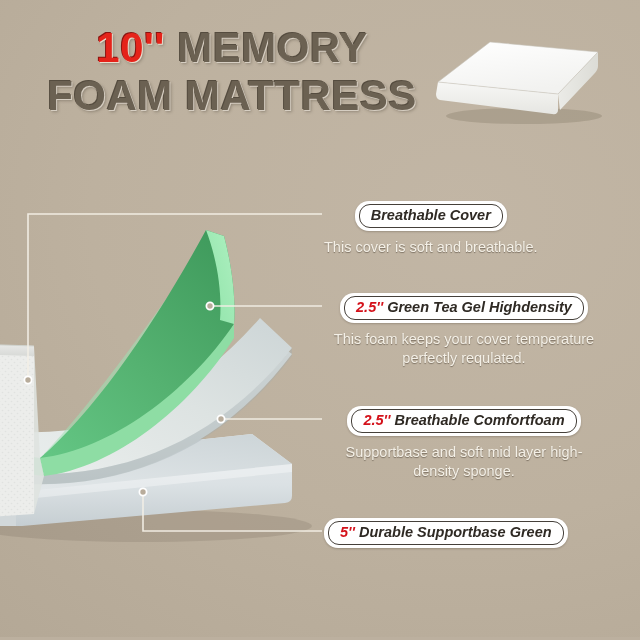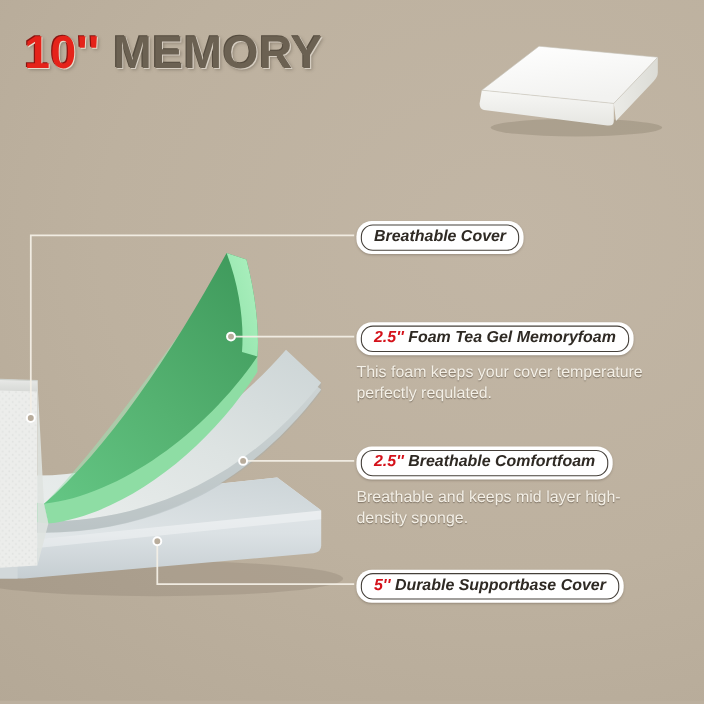--- a/index.html
+++ b/index.html
@@ -3,21 +3,21 @@
 <meta charset="utf-8">
 <style>
   html,body{margin:0;padding:0;}
   body{
     width:640px;height:640px;overflow:hidden;
     background:#bcb09f;
     font-family:"Liberation Sans",sans-serif;
     -webkit-font-smoothing:antialiased;
   }
   #stage{position:relative;width:640px;height:637px;overflow:hidden;
-    background:radial-gradient(120% 100% at 72% 34%, #c2b6a5 0%, #bdb19f 48%, #b2a694 100%);}
+    background:radial-gradient(120% 100% at 72% 34%, #c2b6a5 0%, #bdb19f 48%, #b2a694 100%);text-align:center;}
 
   
   .title-wrap{position:absolute;left:22px;top:24px;width:420px;}
   .title-line{
     font-weight:bold;font-size:42px;line-height:48px;letter-spacing:0.5px;
     color:#6b6152;
     text-shadow:
        1px 1px 0 #d6cec2,
       -1px -1px 0 #554c3f,
        2px 2px 3px rgba(70,60,48,.35);
@@ -63,20 +63,21 @@
   
   .leaders{position:absolute;left:0;top:0;width:640px;height:640px;pointer-events:none;}
 </style>
 </head>
 <body>
 
 <div id="stage">
 
   <div class="title-wrap">
     <div class="title-line"><span class="inch">10''</span><span> MEMORY</span></div>
+    <div class="title-line">FOAM MATTRESS</div>
   </div>
 
   <div class="thumb">
     <svg width="180" height="90" viewBox="0 0 180 90">
       <defs>
         <linearGradient id="mtTop" x1="0" y1="0" x2="0.4" y2="1">
           <stop offset="0" stop-color="#ffffff"></stop>
           <stop offset="1" stop-color="#f2f2f0"></stop>
         </linearGradient>
         <linearGradient id="mtFrontG" x1="0" y1="0" x2="0" y2="1">
@@ -178,35 +179,36 @@
       <circle cx="210" cy="306" r="3.6"></circle>
       <circle cx="221" cy="419" r="3.6"></circle>
       <circle cx="143" cy="492" r="3.6"></circle>
     </g>
   </svg>
 
   <div class="callout" style="left:324px;top:201px;">
     <div class="pill">
       <span class="pill-inner"><span class="meas"></span><span>Breathable Cover</span></span>
     </div>
+    <div class="desc">This cover is soft and breathable.</div>
   </div>
 
   <div class="callout" style="left:324px;top:293px;">
     <div class="pill">
-      <span class="pill-inner"><span class="meas">2.5''</span><span> Foam Tea Gel Memoryfoam</span></span>
+      <span class="pill-inner"><span class="meas">2.5''</span><span> Green Tea Gel Highdensity</span></span>
     </div>
     <div class="desc">This foam keeps your cover temperature perfectly requlated.</div>
   </div>
 
   <div class="callout" style="left:324px;top:406px;">
     <div class="pill">
       <span class="pill-inner"><span class="meas">2.5''</span><span> Breathable Comfortfoam</span></span>
     </div>
-    <div class="desc">Breathable and keeps mid layer high-density sponge.</div>
+    <div class="desc">Supportbase and soft mid layer high-density sponge.</div>
   </div>
 
   <div class="callout" style="left:324px;top:518px;">
     <div class="pill">
-      <span class="pill-inner"><span class="meas">5''</span><span> Durable Supportbase Cover</span></span>
+      <span class="pill-inner"><span class="meas">5''</span><span> Durable Supportbase Green</span></span>
     </div>
   </div>
 
 </div>
 
 </body></html>

